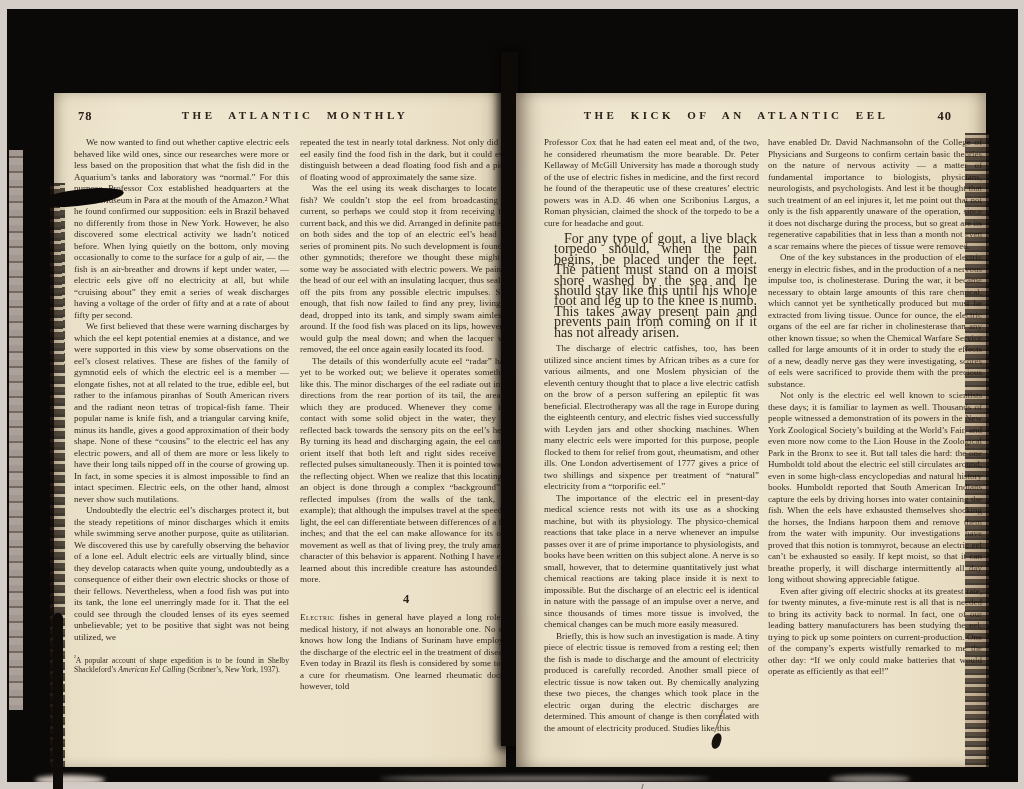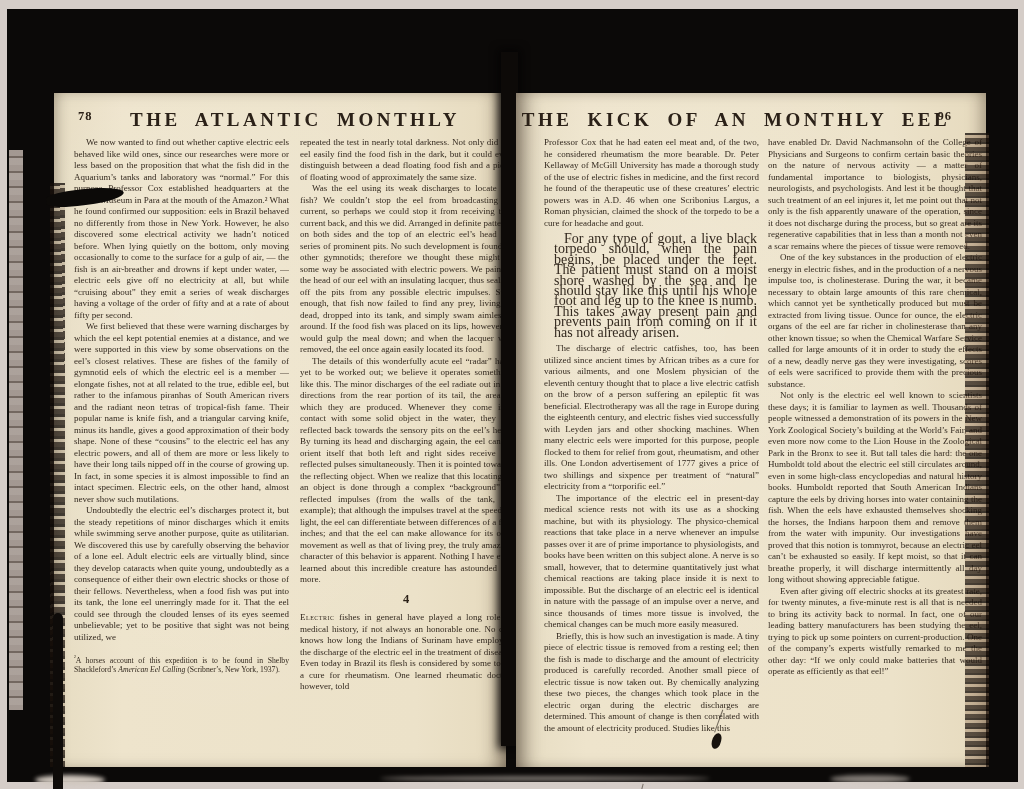--- a/index.html
+++ b/index.html
@@ -35,21 +35,21 @@
   .edge-bar{position:absolute;left:-1px;top:520px;width:10px;height:180px;background:#0e0b09;border-radius:5px;}
   .ink-blot{position:absolute;left:196px;top:640px;width:9px;height:16px;background:#17120d;
     border-radius:60% 40% 55% 45%;transform:rotate(12deg);}
   .ink-blot::after{content:"";position:absolute;left:2px;top:-24px;width:1px;height:24px;background:rgba(30,22,15,.6);transform:rotate(8deg);}
   .scratch{position:absolute;left:120px;top:690px;width:1px;height:55px;background:rgba(40,30,20,.55);transform:rotate(14deg);}
   
   .runhead{position:absolute;top:16px;left:0;right:0;height:20px;}
   .folio{position:absolute;top:0;font-size:12.5px;font-weight:bold;letter-spacing:1px;color:#2b2118;}
   .page-left .folio{left:24px;}
   .page-right .folio{right:34px;}
-  .journal-title{position:absolute;left:0;right:0;text-align:center;font-size:19px;font-weight:bold;
+  .journal-title{position:absolute;left:0;right:0;text-align:center;font-size:11px;font-weight:bold;
     letter-spacing:3.5px;word-spacing:7px;color:#2b2118;}
   .page-left .journal-title{padding-left:30px;}
   .page-right .journal-title{padding-right:30px;}
   
   .col{position:absolute;top:44px;height:650px;overflow:hidden;text-align:justify;
     font-size:9px;line-height:11.5px;color:#33291f;}
   .page-left  .col.c1{left:20px;width:215px;}
   .page-left  .col.c2{left:246px;width:212px;}
   .page-right .col.c1{left:28px;width:215px;}
   .page-right .col.c2{left:252px;width:214px;}
@@ -74,42 +74,42 @@
   <div class="page page-left">
     <div class="runhead">
       <span class="folio">78</span>
       <span class="journal-title">THE ATLANTIC MONTHLY</span>
     </div>
 
     <div class="col c1">
       <p class="para">We now wanted to find out whether captive electric eels behaved like wild ones, since our researches were more or less based on the proposition that what the fish did in the Aquarium’s tanks and laboratory was “normal.” For this purpose Professor Cox established headquarters at the Goeldi Museum in Para at the mouth of the Amazon.² What he found confirmed our supposition: eels in Brazil behaved no differently from those in New York. However, he also discovered some electrical activity we hadn’t noticed before. When lying quietly on the bottom, only moving occasionally to come to the surface for a gulp of air, — the fish is an air-breather and drowns if kept under water, — electric eels give off no electricity at all, but while “cruising about” they emit a series of weak discharges having a voltage of the order of fifty and at a rate of about fifty per second.</p>
       <p class="para">We first believed that these were warning discharges by which the eel kept potential enemies at a distance, and we were supported in this view by some observations on the eel’s closest relatives. These are fishes of the family of gymnotid eels of which the electric eel is a member — elongate fishes, not at all related to the true, edible eel, but rather to the infamous piranhas of South American rivers and the radiant neon tetras of tropical-fish fame. Their popular name is knife fish, and a triangular carving knife, minus its handle, gives a good approximation of their body shape. None of these “cousins” to the electric eel has any electric powers, and all of them are more or less likely to have their long tails nipped off in the course of growing up. In fact, in some species it is almost impossible to find an intact specimen. Electric eels, on the other hand, almost never show such mutilations.</p>
       <p class="para">Undoubtedly the electric eel’s discharges protect it, but the steady repetitions of minor discharges which it emits while swimming serve another purpose, quite as utilitarian. We discovered this use by carefully observing the behavior of a lone eel. Adult electric eels are virtually blind, since they develop cataracts when quite young, undoubtedly as a consequence of either their own electric shocks or those of their fellows. Nevertheless, when a food fish was put into its tank, the lone eel unerringly made for it. That the eel could see through the clouded lenses of its eyes seemed unbelievable; yet to be positive that sight was not being utilized, we</p>
-      <p class="footnote"><sup>²</sup><span>A horses account of this expedition is to be found in Shelby Shackleford’s </span><i>American Eel Calling</i><span> (Scribner’s, New York, 1937).</span></p>
+      <p class="footnote"><sup>²</sup><span>A popular account of shape expedition is to be found in Shelby Shackleford’s </span><i>American Eel Calling</i><span> (Scribner’s, New York, 1937).</span></p>
     </div>
 
     <div class="col c2">
       <p class="para cont">repeated the test in nearly total darkness. Not only did the eel easily find the food fish in the dark, but it could even distinguish between a dead floating food fish and a piece of floating wood of approximately the same size.</p>
       <p class="para">Was the eel using its weak discharges to locate the fish? We couldn’t stop the eel from broadcasting its current, so perhaps we could stop it from receiving that current back, and this we did. Arranged in definite patterns on both sides and the top of an electric eel’s head are series of prominent pits. No such development is found in other gymnotids; therefore we thought these might in some way be associated with electric powers. We painted the head of our eel with an insulating lacquer, thus sealing off the pits from any possible electric impulses. Sure enough, that fish now failed to find any prey, living or dead, dropped into its tank, and simply swam aimlessly around. If the food fish was placed on its lips, however, it would gulp the meal down; and when the lacquer was removed, the eel once again easily located its food.</p>
       <p class="para">The details of this wonderfully acute eel “radar” have yet to be worked out; we believe it operates something like this. The minor discharges of the eel radiate out in all directions from the rear portion of its tail, the area in which they are produced. Whenever they come into contact with some solid object in the water, they are reflected back towards the sensory pits on the eel’s head. By turning its head and discharging again, the eel can so orient itself that both left and right sides receive the reflected pulses simultaneously. Then it is pointed towards the reflecting object. When we realize that this locating of an object is done through a complex “background” of reflected impulses (from the walls of the tank, for example); that although the impulses travel at the speed of light, the eel can differentiate between differences of a few inches; and that the eel can make allowance for its own movement as well as that of living prey, the truly amazing character of this behavior is apparent. Nothing I have ever learned about this incredible creature has astounded me more.</p>
       <div class="section-num">4</div>
       <p class="para cont"><span class="lead-word">Electric</span><span> fishes in general have played a long role in medical history, if not always an honorable one. No one knows how long the Indians of Surinam have employed the discharge of the electric eel in the treatment of disease. Even today in Brazil its flesh is considered by some to be a cure for rheumatism. One learned rheumatic doctor, however, told</span></p>
     </div>
 
     <div class="deckle-left"></div>
     <div class="corner-blob"></div>
     <div class="edge-bar"></div>
   </div>
 
   <div class="gutter"></div>
 
   <div class="page page-right">
     <div class="runhead">
-      <span class="journal-title">THE KICK OF AN MONTHLY EEL</span>
-      <span class="folio">96</span>
+      <span class="journal-title">THE KICK OF AN ATLANTIC EEL</span>
+      <span class="folio">40</span>
     </div>
 
     <div class="col c1">
       <p class="para cont">Professor Cox that he had eaten eel meat and, of the two, he considered rheumatism the more bearable. Dr. Peter Kellaway of McGill University has made a thorough study of the use of electric fishes in medicine, and the first record he found of the therapeutic use of these creatures’ electric powers was in A.D. 46 when one Scribonius Largus, a Roman physician, claimed the shock of the torpedo to be a cure for headache and gout.</p>
       <p class="bq">For any type of gout, a live black torpedo should, when the pain begins, be placed under the feet. The patient must stand on a moist shore washed by the sea and he should stay like this until his whole foot and leg up to the knee is numb. This takes away present pain and prevents pain from coming on if it has not already arisen.</p>
       <p class="para">The discharge of electric catfishes, too, has been utilized since ancient times by African tribes as a cure for various ailments, and one Moslem physician of the eleventh century thought that to place a live electric catfish on the brow of a person suffering an epileptic fit was beneficial. Electrotherapy was all the rage in Europe during the eighteenth century, and electric fishes vied successfully with Leyden jars and other shocking machines. When many electric eels were imported for this purpose, people flocked to them for relief from gout, rheumatism, and other ills. One London advertisement of 1777 gives a price of two shillings and sixpence per treatment of “natural” electricity from a “torporific eel.”</p>
       <p class="para">The importance of the electric eel in present-day medical science rests not with its use as a shocking machine, but with its physiology. The physico-chemical reactions that take place in a nerve whenever an impulse passes over it are of prime importance to physiologists, and books have been written on this subject alone. A nerve is so small, however, that to determine quantitatively just what chemical reactions are taking place inside it is next to impossible. But the discharge of an electric eel is identical in nature with the passage of an impulse over a nerve, and since thousands of times more tissue is involved, the chemical changes can be much more easily measured.</p>
       <p class="para">Briefly, this is how such an investigation is made. A tiny piece of electric tissue is removed from a resting eel; then the fish is made to discharge and the amount of electricity produced is carefully recorded. Another small piece of electric tissue is now taken out. By chemically analyzing these two pieces, the changes which took place in the electric organ during the electric discharges are determined. This amount of change is then correlated with the amount of electricity produced. Studies like this</p>
     </div>
 

